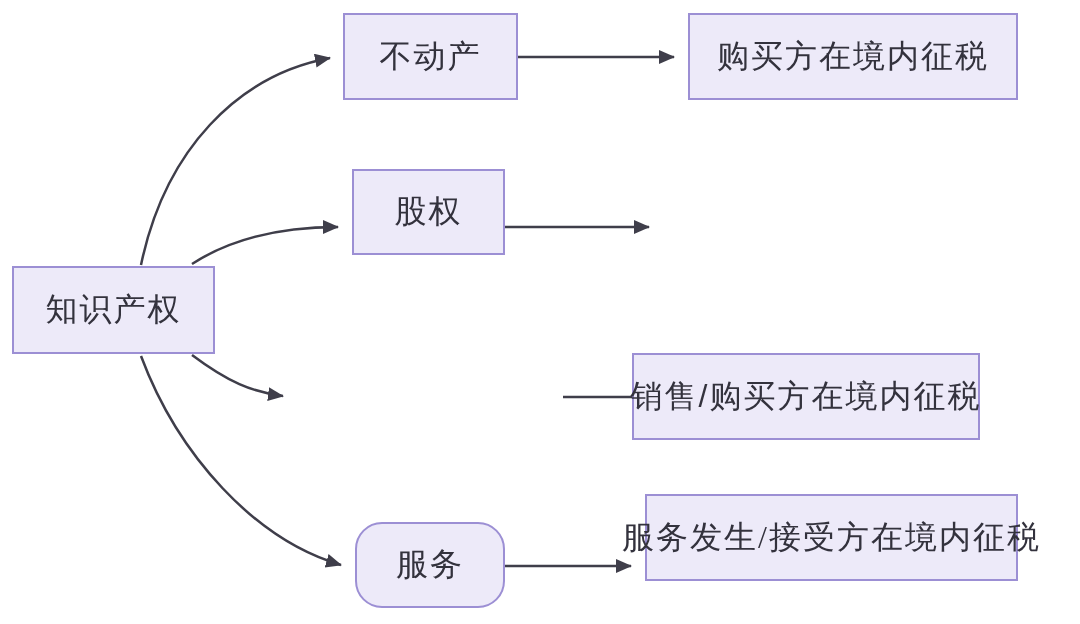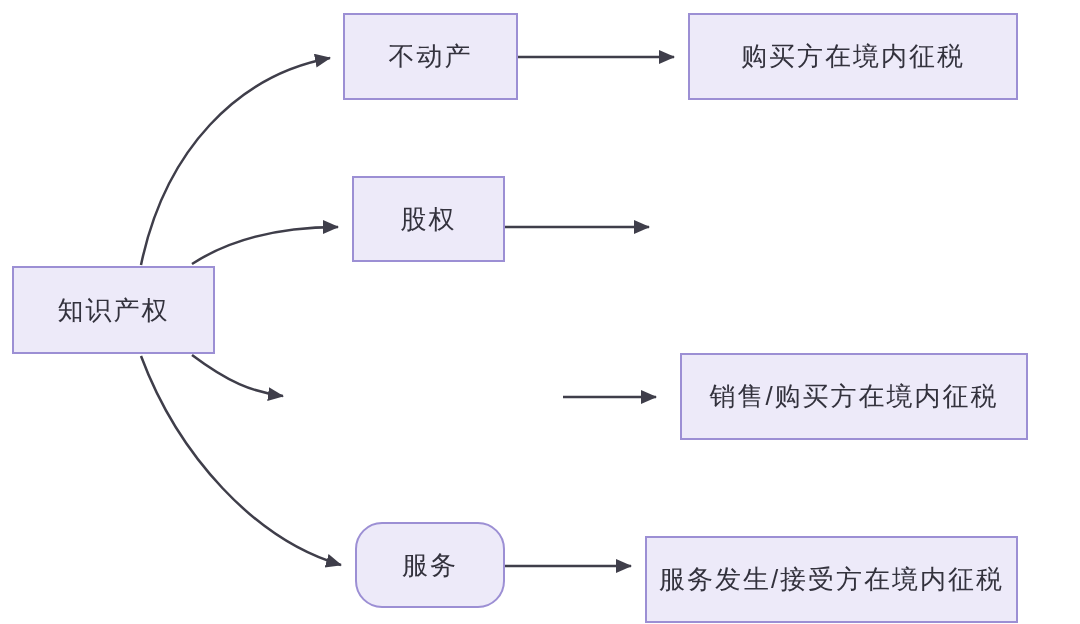--- a/index.html
+++ b/index.html
@@ -23,37 +23,37 @@
   }
   .node {
     position: absolute;
     box-sizing: border-box;
     display: flex;
     align-items: center;
     justify-content: center;
     background: #edeaf9;
     border: 2px solid #9c8fd4;
     color: #33323d;
-    font-size: 26px;
+    font-size: 32px;
     letter-spacing: 2px;
     white-space: nowrap;
     text-align: center;
   }
   
   #n-root { left: 12px;  top: 266px; width: 203px; height: 88px; }
   
   #n-b0   { left: 343px; top: 13px;  width: 175px; height: 87px; }
-  #n-b1   { left: 352px; top: 176px; width: 153px; height: 86px; }
+  #n-b1   { left: 352px; top: 169px; width: 153px; height: 86px; }
   #n-b2   { left: 297px; top: 353px; width: 266px; height: 86px; }
   #n-b3   { left: 355px; top: 522px; width: 150px; height: 86px; border-radius: 27px; }
   
   #n-r0   { left: 688px; top: 13px;  width: 330px; height: 87px; }
   #n-r1   { left: 663px; top: 183px; width: 355px; height: 87px; }
-  #n-r2   { left: 680px; top: 353px; width: 348px; height: 87px; }
-  #n-r3   { left: 645px; top: 536px; width: 373px; height: 87px; }
+  #n-r2   { left: 632px; top: 353px; width: 348px; height: 87px; }
+  #n-r3   { left: 645px; top: 494px; width: 373px; height: 87px; font-family: Liberation Serif, serif; }
 </style>
 </head>
 <body>
 
 <div class="canvas">
 
   <svg class="arrow-layer" viewBox="0 0 1080 624" xmlns="http://www.w3.org/2000/svg">
     <defs>
       <marker id="ah" markerUnits="userSpaceOnUse" markerWidth="17" markerHeight="15" refX="15" refY="7" orient="auto">
         <path d="M0,0 L16,7 L0,14 Z" fill="#3f3e4a"></path>

